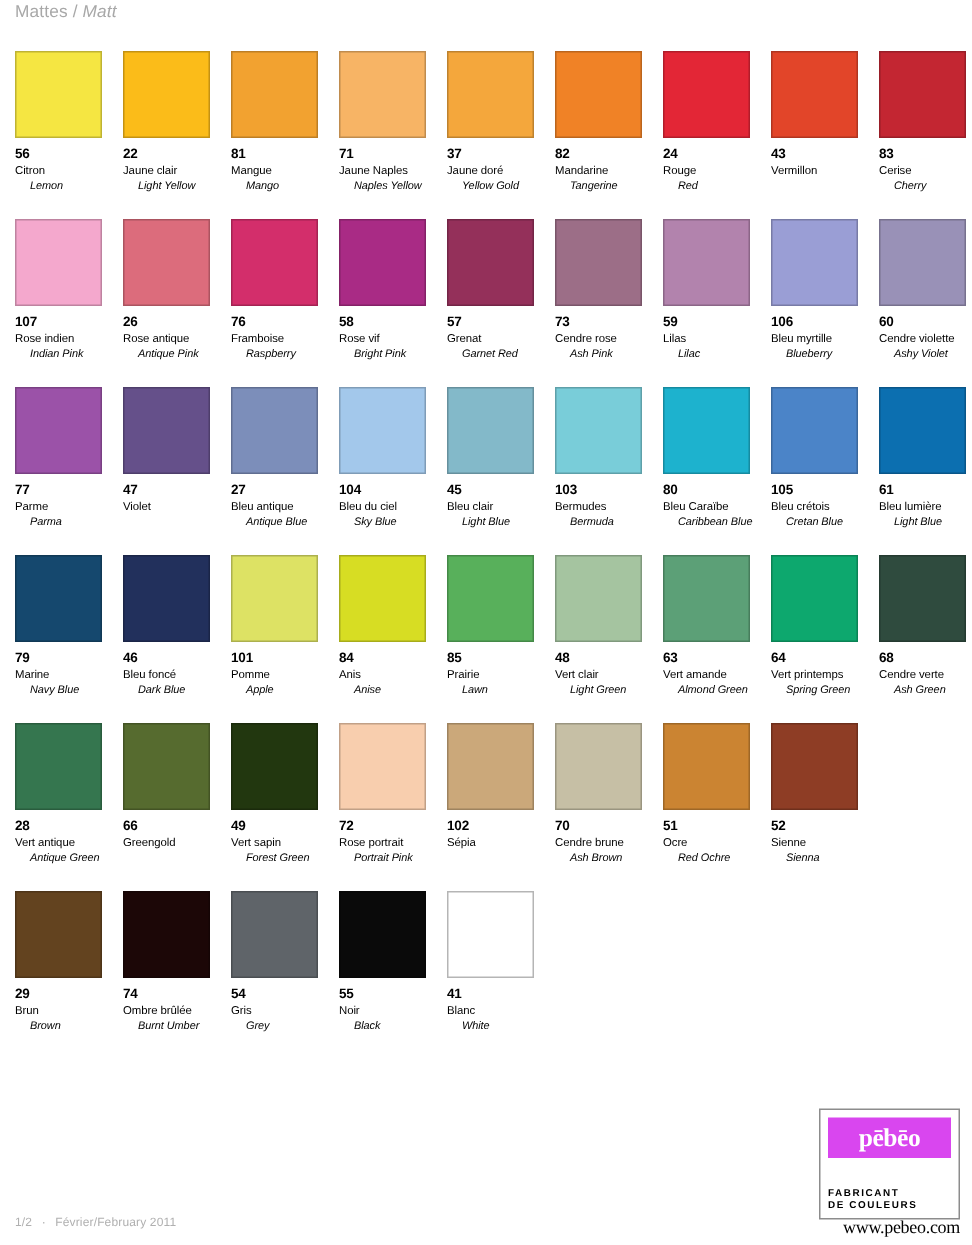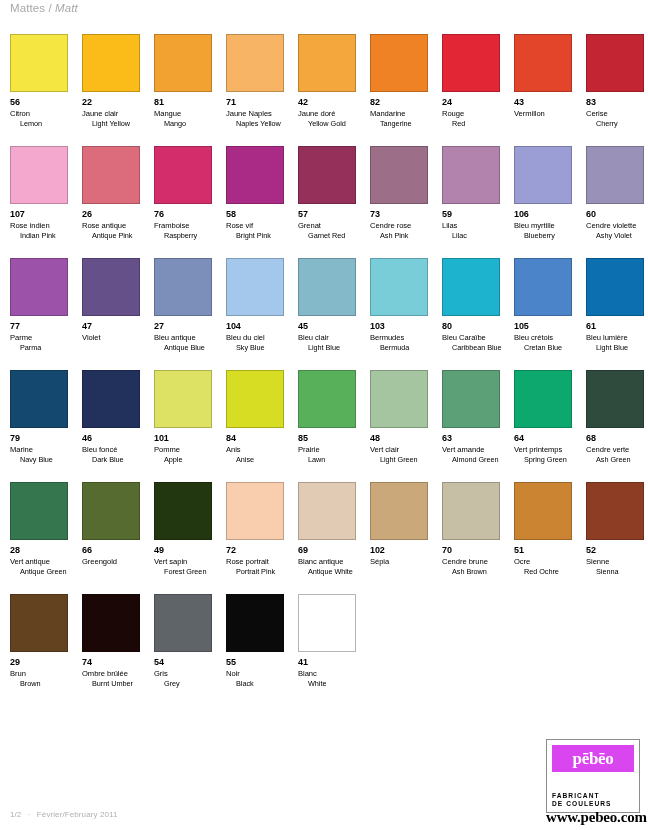--- a/index.html
+++ b/index.html
@@ -73,20 +73,21 @@
   .swatch-fr {
     font-size: 7.6px;
     line-height: 9.5px;
     margin-top: 1.5px;
     letter-spacing: -0.05px;
     white-space: nowrap;
   }
   .swatch-en {
     font-size: 7.3px;
     line-height: 9.5px;
+    font-style: italic;
     margin-top: 1px;
     letter-spacing: -0.05px;
     white-space: nowrap;
     padding-left: 10px;
   }
 
   
   #logo-block {
     position: absolute;
     right: 8px;
@@ -116,25 +117,25 @@
   #logo-tagline {
     font-size: 6.6px;
     font-weight: bold;
     letter-spacing: 1.05px;
     line-height: 8px;
     color: #000;
   }
   #logo-url {
     margin-top: 3px;
     font-family: "Liberation Serif", "DejaVu Serif", serif;
-    font-weight: bold;
-    font-size: 15px;
+    font-weight: normal;
+    font-size: 12px;
     letter-spacing: -0.2px;
     color: #000;
-    text-align: center;
+    text-align: right;
   }
 
   
   #page-footer {
     position: absolute;
     left: 10px;
     bottom: 11px;
     font-size: 8px;
     color: #b0b0b0;
     letter-spacing: 0.1px;
@@ -173,21 +174,21 @@
           <div class="swatch-en">Mango</div>
         </div>
         <div class="swatch-cell">
           <div class="swatch-chip" title="Jaune Naples" style="background: rgb(247, 180, 101);"></div>
           <div class="swatch-code">71</div>
           <div class="swatch-fr">Jaune Naples</div>
           <div class="swatch-en">Naples Yellow</div>
         </div>
         <div class="swatch-cell">
           <div class="swatch-chip" title="Jaune doré" style="background: rgb(244, 167, 60);"></div>
-          <div class="swatch-code">42</div>
+          <div class="swatch-code">37</div>
           <div class="swatch-fr">Jaune doré</div>
           <div class="swatch-en">Yellow Gold</div>
         </div>
         <div class="swatch-cell">
           <div class="swatch-chip" title="Mandarine" style="background: rgb(240, 130, 38);"></div>
           <div class="swatch-code">82</div>
           <div class="swatch-fr">Mandarine</div>
           <div class="swatch-en">Tangerine</div>
         </div>
         <div class="swatch-cell">
@@ -391,26 +392,20 @@
           <div class="swatch-chip" title="Vert sapin" style="background: rgb(34, 55, 15);"></div>
           <div class="swatch-code">49</div>
           <div class="swatch-fr">Vert sapin</div>
           <div class="swatch-en">Forest Green</div>
         </div>
         <div class="swatch-cell">
           <div class="swatch-chip" title="Rose portrait" style="background: rgb(248, 206, 174);"></div>
           <div class="swatch-code">72</div>
           <div class="swatch-fr">Rose portrait</div>
           <div class="swatch-en">Portrait Pink</div>
-        </div>
-        <div class="swatch-cell">
-          <div class="swatch-chip" title="Blanc antique" style="background: rgb(226, 203, 181);"></div>
-          <div class="swatch-code">69</div>
-          <div class="swatch-fr">Blanc antique</div>
-          <div class="swatch-en">Antique White</div>
         </div>
         <div class="swatch-cell">
           <div class="swatch-chip" title="Sépia" style="background: rgb(203, 168, 122);"></div>
           <div class="swatch-code">102</div>
           <div class="swatch-fr">Sépia</div>
         </div>
         <div class="swatch-cell">
           <div class="swatch-chip" title="Cendre brune" style="background: rgb(198, 191, 165);"></div>
           <div class="swatch-code">70</div>
           <div class="swatch-fr">Cendre brune</div>

